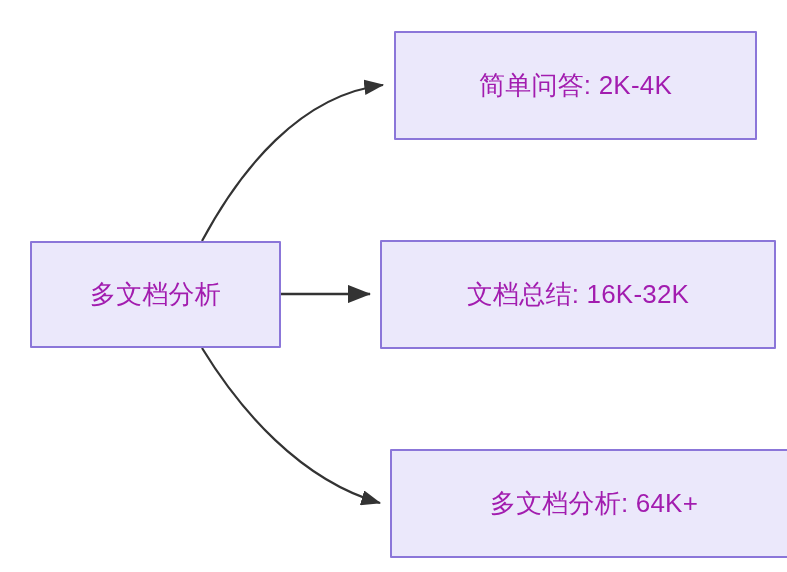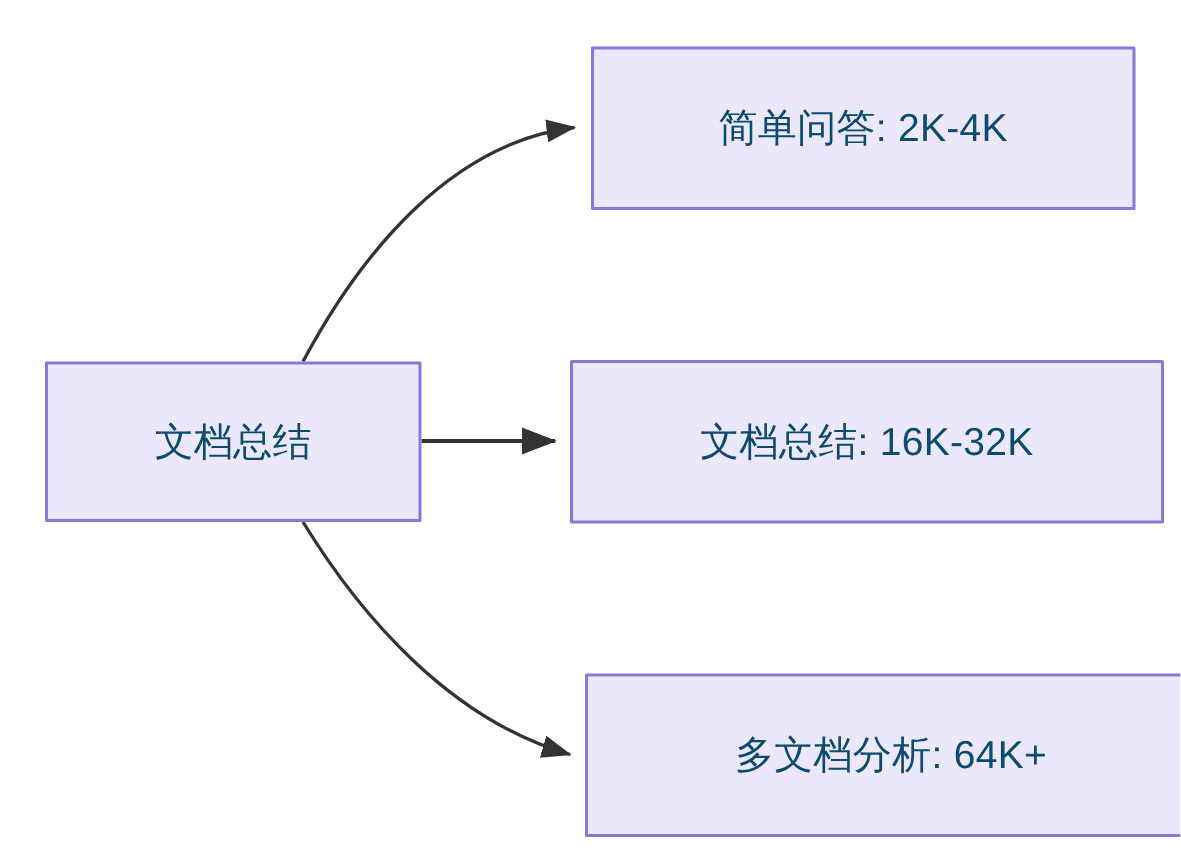--- a/index.html
+++ b/index.html
@@ -30,21 +30,21 @@
     box-sizing: border-box;
     background: #EBE8FB;
     border: 2px solid #8B76D9;
     border-radius: 1px;
     display: flex;
     align-items: center;
     justify-content: center;
     text-align: center;
   }
   .node-label {
-    color: #0c4a6e;
+    color: #a21caf;
     font-size: 26px;
     line-height: 1.2;
     letter-spacing: 0.2px;
     white-space: nowrap;
   }
   #node-source {
     left: 30px;
     top: 241px;
     width: 251px;
     height: 107px;
@@ -81,21 +81,21 @@
     </defs>
 
     <path d="M 202,241 C 240,170 300,95 383,85" fill="none" stroke="#333333" stroke-width="2.2" marker-end="url(#arrowhead)"></path>
 
     <path d="M 281,294 L 370,294" fill="none" stroke="#333333" stroke-width="2.6" marker-end="url(#arrowhead)"></path>
 
     <path d="M 202,348 C 240,410 300,480 380,503" fill="none" stroke="#333333" stroke-width="2.2" marker-end="url(#arrowhead)"></path>
   </svg>
 
   <div class="node" id="node-source">
-    <span class="node-label">文档总结</span>
+    <span class="node-label">多文档分析</span>
   </div>
 
   <div class="node" id="node-simple-qa">
     <span class="node-label">简单问答: 2K-4K</span>
   </div>
 
   <div class="node" id="node-doc-summary">
     <span class="node-label">文档总结: 16K-32K</span>
   </div>
 

